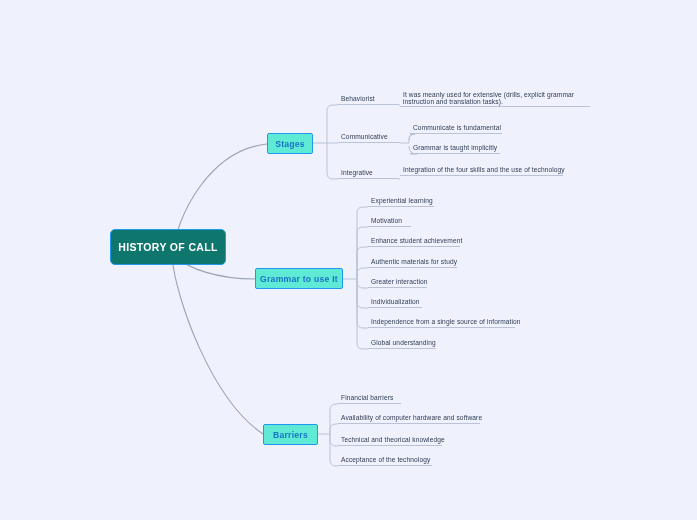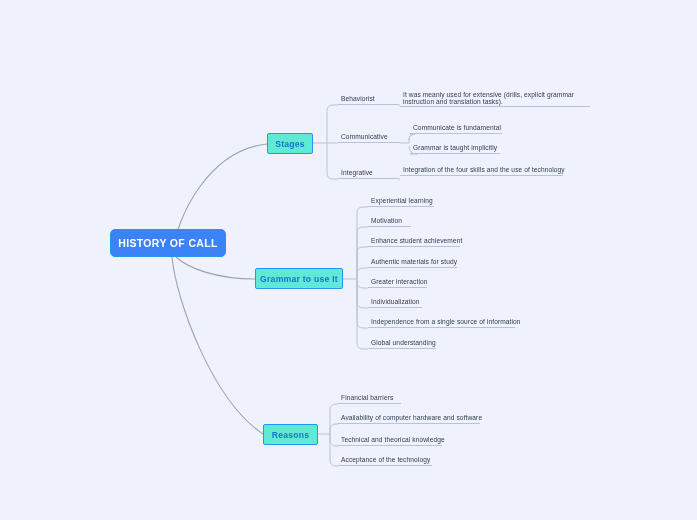--- a/index.html
+++ b/index.html
@@ -26,22 +26,22 @@
     height: 520px;
     pointer-events: none;
   }
 
   
   .root-node {
     position: absolute;
     left: 110px;
     top: 229px;
     width: 116px;
-    height: 28px;
-    background: #3b82f6;
+    height: 36px;
+    background: #0f766e;
     border: 1px solid #1f9ae8;
     border-radius: 5px;
     display: flex;
     align-items: center;
     justify-content: center;
     box-sizing: border-box;
     z-index: 5;
   }
   .root-node span {
     color: #ffffff;
@@ -183,21 +183,21 @@
     <span>HISTORY OF CALL</span>
   </div>
 
   <div class="branch-node" id="node-stages">
     <span>Stages</span>
   </div>
   <div class="branch-node" id="node-reasons">
     <span>Grammar to use It</span>
   </div>
   <div class="branch-node" id="node-barriers">
-    <span>Reasons</span>
+    <span>Barriers</span>
   </div>
 
   <div class="leaf" id="leaf-behaviorist">
     <span>Behaviorist</span>
   </div>
   <div class="leaf wrap" id="leaf-behaviorist-detail">
     <span>It was meanly used for extensive (drills, explicit grammar instruction and translation tasks).</span>
   </div>
 
   <div class="leaf" id="leaf-communicative">

